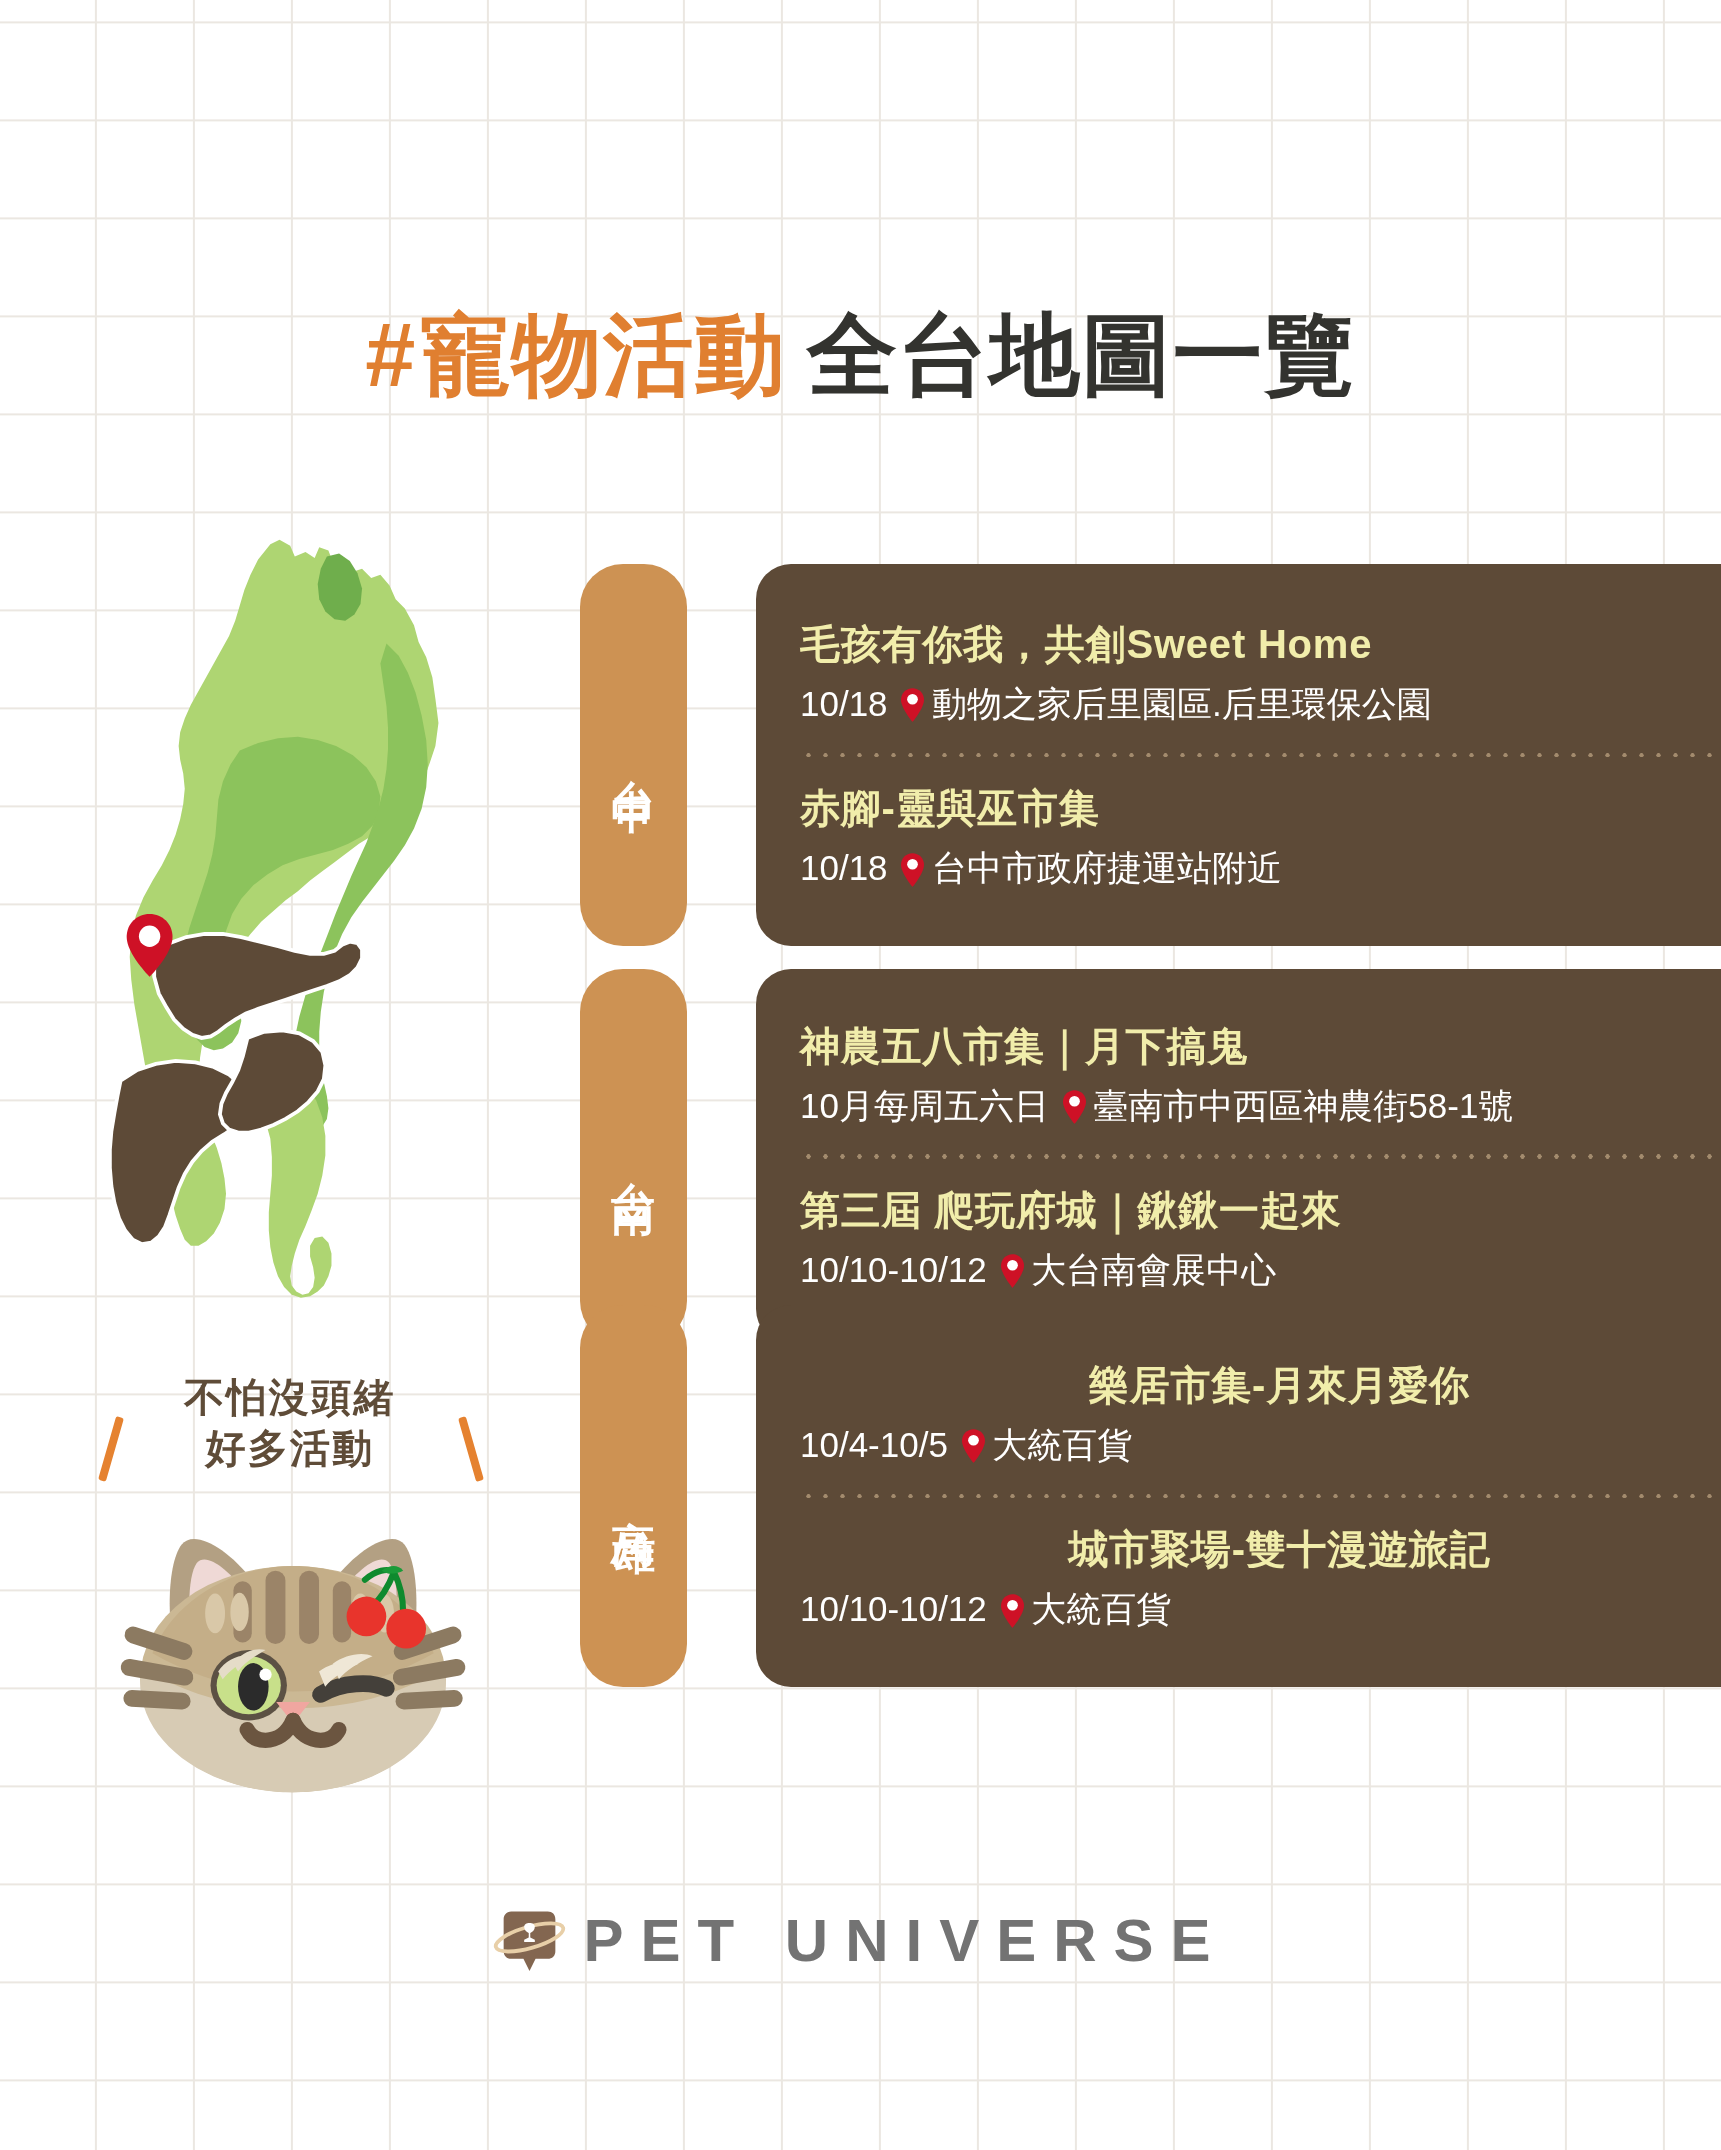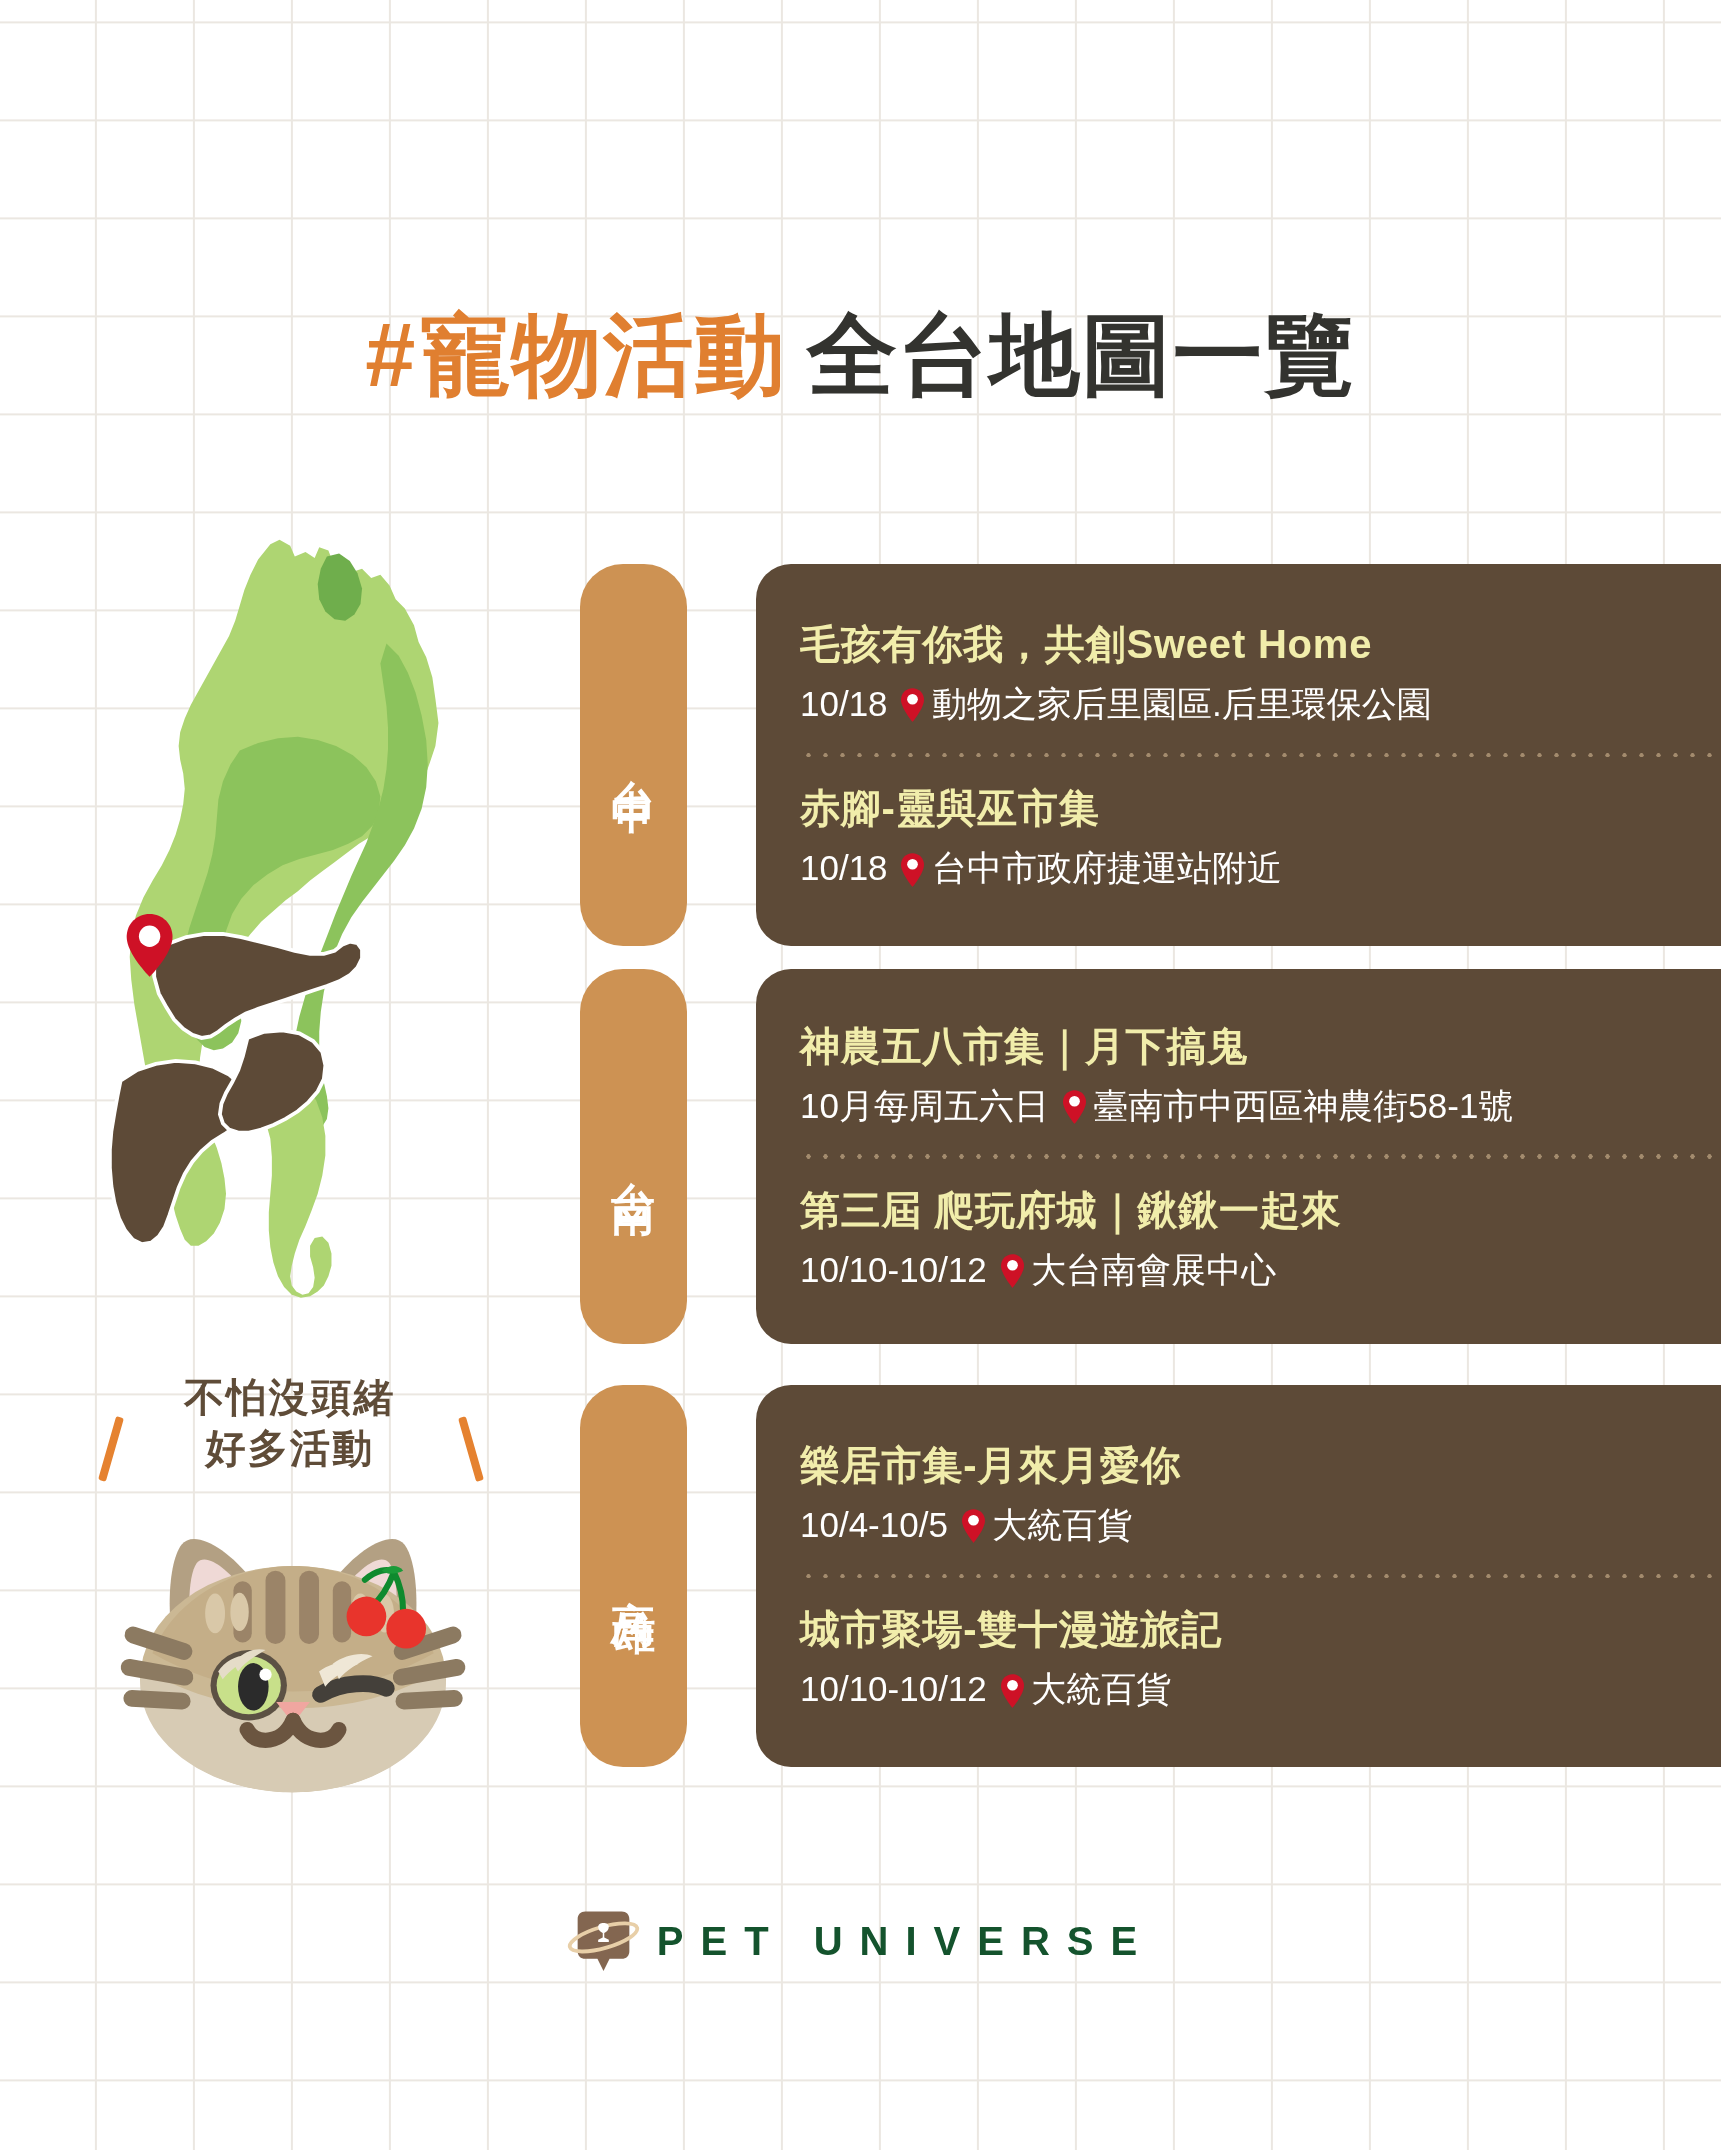--- a/index.html
+++ b/index.html
@@ -141,22 +141,22 @@
   }
 
   
   #footer{
     position:absolute; left:0; right:0; top:1904px;
     display:flex; align-items:center; justify-content:center;
   }
   #footer-mark{width:73px;height:73px;margin-right:17px;}
   #footer-mark svg{width:100%;height:100%;display:block;}
   #footer-text{
-    color:#14532d;
-    font-size:40px;
+    color:#737373;
+    font-size:60px;
     font-weight:700;
     letter-spacing:17px;
     line-height:1;
   }
 </style>
 </head>
 <body>
 
 <div id="grid-bg"></div>
 
@@ -334,21 +334,21 @@
                 <path fill="#ce1126" d="M15 0C6.7 0 0 6.7 0 15c0 11 15 29 15 29s15-18 15-29C30 6.7 23.3 0 15 0z"></path>
                 <circle cx="15" cy="14.5" r="7" fill="#fff"></circle>
               </svg>
           </span>
           <span class="ev-venue">大台南會展中心</span>
         </div>
       </div>
     </div>
   </div>
 
-  <div class="section" style="left:580px; top:1385px; width:1040px; height:326px;">
+  <div class="section" style="left:580px; top:1305px; width:1040px; height:326px;text-align:center;">
     <div class="tab" style="height:382px;">
       <span class="tab-label">高雄</span>
     </div>
     <div class="card" style="height:382px;">
       <div>
         <div class="ev-title">樂居市集-月來月愛你</div>
         <div class="ev-meta">
           <span class="ev-date">10/4-10/5</span>
           <span class="pin">
             <svg viewBox="0 0 30 44">

